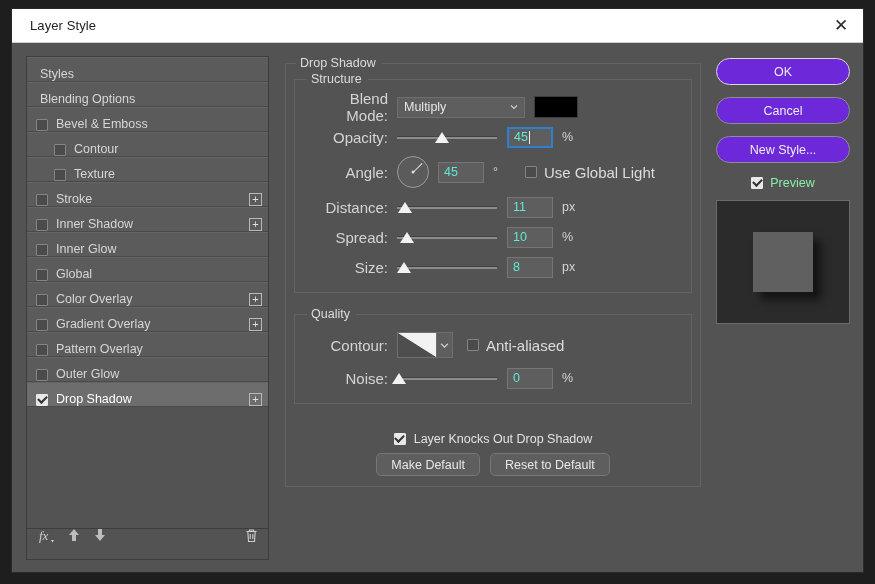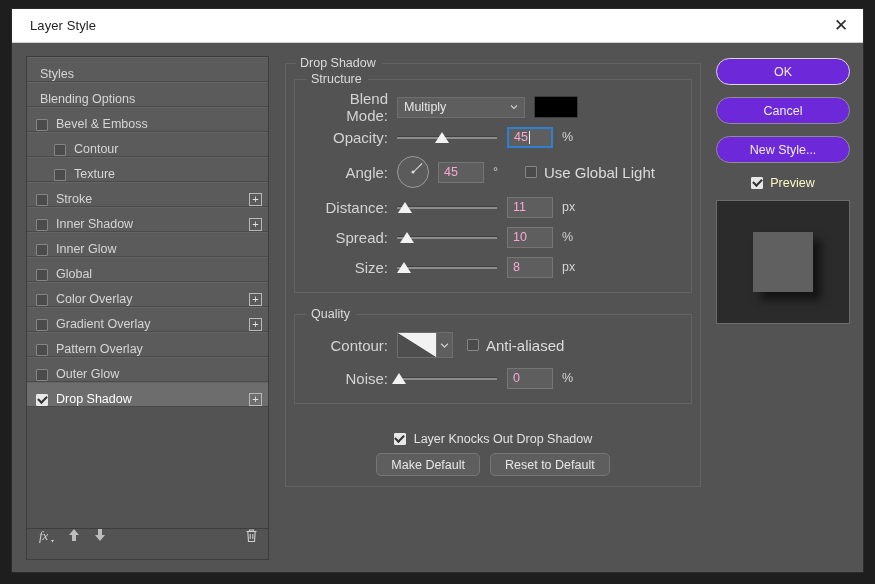--- a/index.html
+++ b/index.html
@@ -159,21 +159,21 @@
     position: absolute; top: 4px;
     width: 0; height: 0;
     border-left: 7px solid transparent;
     border-right: 7px solid transparent;
     border-bottom: 11px solid #f2f2f2;
     transform: translateX(-7px);
   }
   .numbox {
     width: 46px; height: 21px;
     background: #5e5e5e; border: 1px solid #757575;
-    color: #f9a8d4; font-size: 12.5px;
+    color: #5eead4; font-size: 12.5px;
     display: flex; align-items: center;
     padding: 0 5px; margin-left: 10px;
     cursor: text;
   }
   .numbox.focused {
     border: 2px solid #2f7fd0;
     background: #5e5e5e;
   }
   .numbox .caret-bar {
     display: inline-block; width: 1px; height: 13px;
@@ -246,21 +246,21 @@
     border-radius: 14px;
     border: 1px solid #8e8e8e;
     background: #6d28d9;
     color: #ededed; font-size: 12.5px;
     display: flex; align-items: center; justify-content: center;
     margin-bottom: 12px; cursor: pointer;
   }
   .pillbtn.primary { border: 1.6px solid #d9d9d9; }
   .previewcb {
     display: flex; align-items: center;
-    font-size: 12.5px; color: #fef9c3;
+    font-size: 12.5px; color: #86efac;
     cursor: pointer; margin: 1px 0 10px 0;
   }
   .previewcb .cbx { margin-right: 7px; }
   .preview-thumb {
     width: 134px; height: 124px;
     background: #2b2b2b;
     border: 1px solid #6b6b6b;
     position: relative;
   }
   .preview-thumb .sq {

